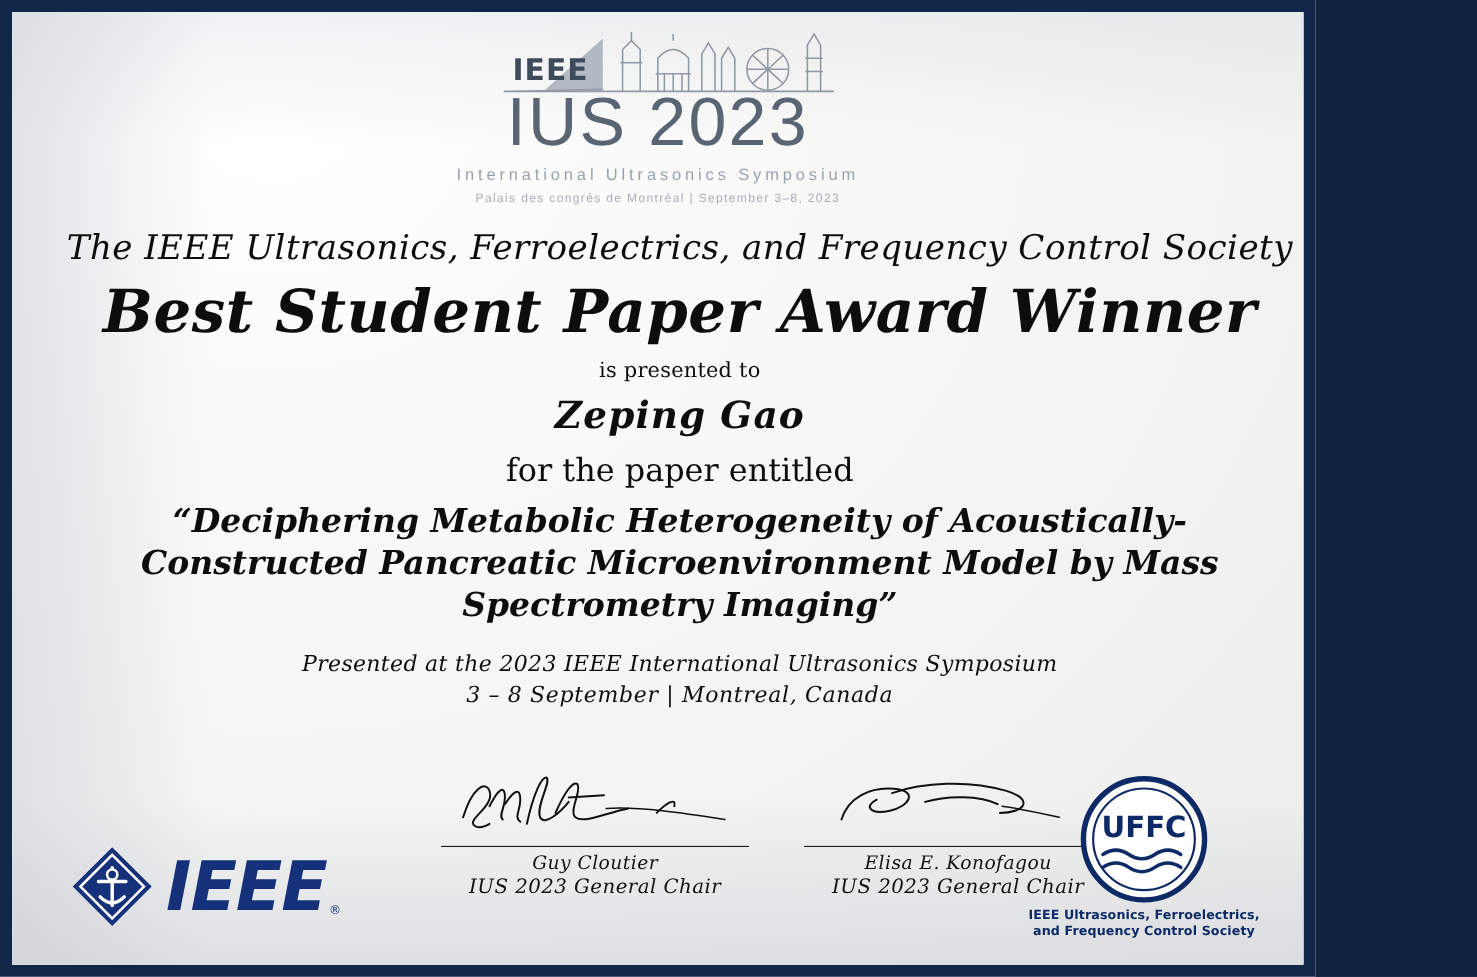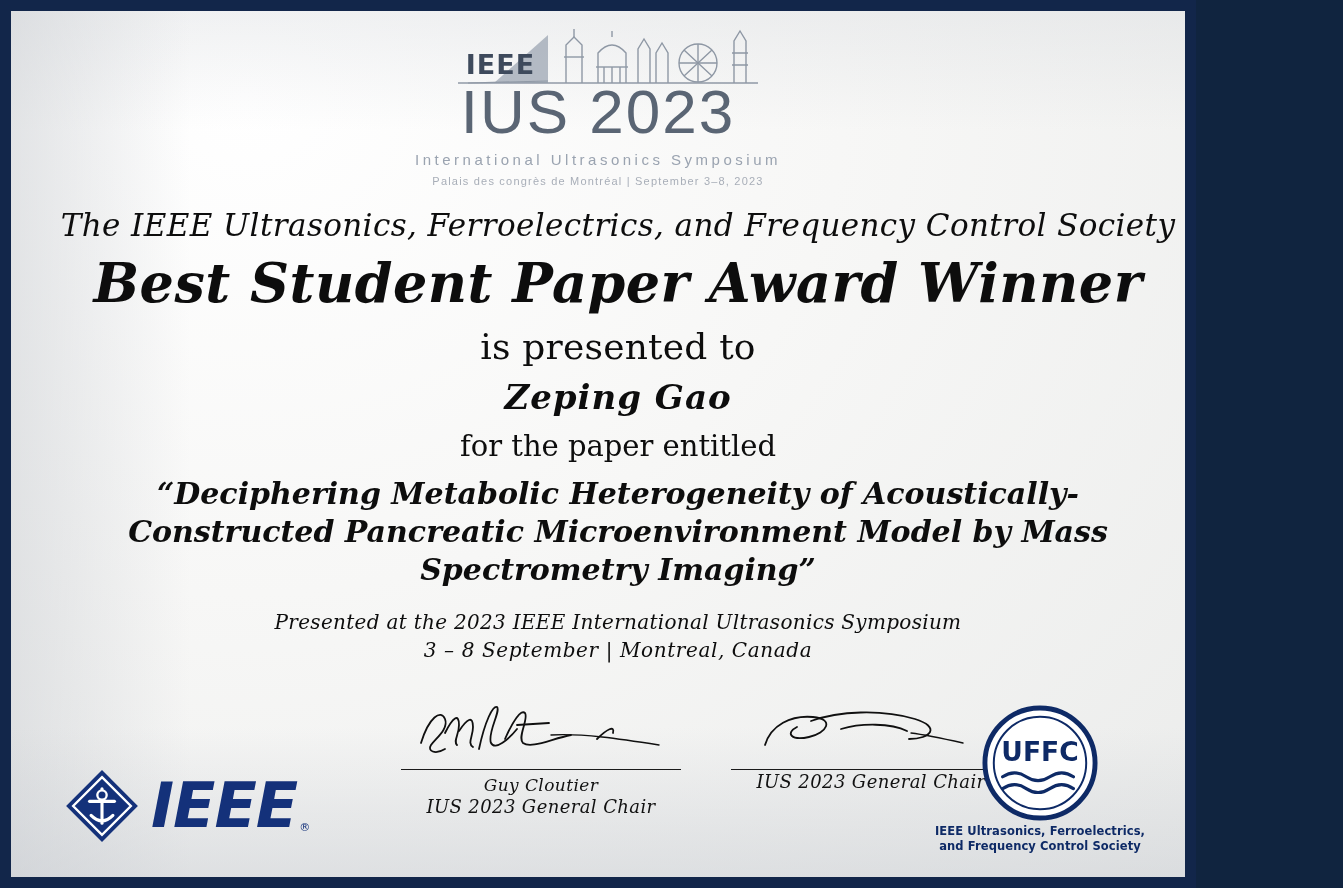--- a/index.html
+++ b/index.html
@@ -135,21 +135,21 @@
     font-family: "DejaVu Serif", serif;
     font-style: italic;
     font-weight: bold;
     font-size: 54px;
     letter-spacing: 0.5px;
     margin-top: 12px;
     line-height: 1.05;
   }
   #presented-to {
     font-family: "DejaVu Serif", serif;
-    font-size: 36px;
+    font-size: 19px;
     margin-top: 14px;
     letter-spacing: 0.2px;
   }
   #recipient-name {
     font-family: "DejaVu Serif", serif;
     font-style: italic;
     font-weight: bold;
     font-size: 34px;
     margin-top: 10px;
     letter-spacing: 1px;
@@ -363,20 +363,21 @@
       <div class="signature-block">
         <svg class="signature-ink" viewBox="0 0 280 62">
           <g fill="none" stroke="#101010" stroke-width="1.8" stroke-linecap="round">
             <path d="M34 46 C40 26, 60 16, 82 18 C104 20, 96 34, 78 38 C60 42, 54 34, 66 28"></path>
             <path d="M80 22 C108 12, 150 10, 184 20 C210 28, 200 40, 178 40"></path>
             <path d="M110 30 C130 24, 160 24, 176 32"></path>
             <path d="M180 34 C196 36, 214 40, 232 44" stroke-width="1.3"></path>
           </g>
         </svg>
         <div class="signature-rule"></div>
+        <div class="signature-name">Elisa E. Konofagou</div>
         <div class="signature-role">IUS 2023 General Chair</div>
       </div>
 
     </div>
 
     <div id="ieee-logo">
       <svg id="ieee-diamond" viewBox="0 0 100 100">
         <polygon points="50,4 96,50 50,96 4,50" fill="#14317a"></polygon>
         <polygon points="50,13 87,50 50,87 13,50" fill="none" stroke="#ffffff" stroke-width="3"></polygon>
         <g stroke="#ffffff" stroke-width="4" fill="none" stroke-linecap="round">

